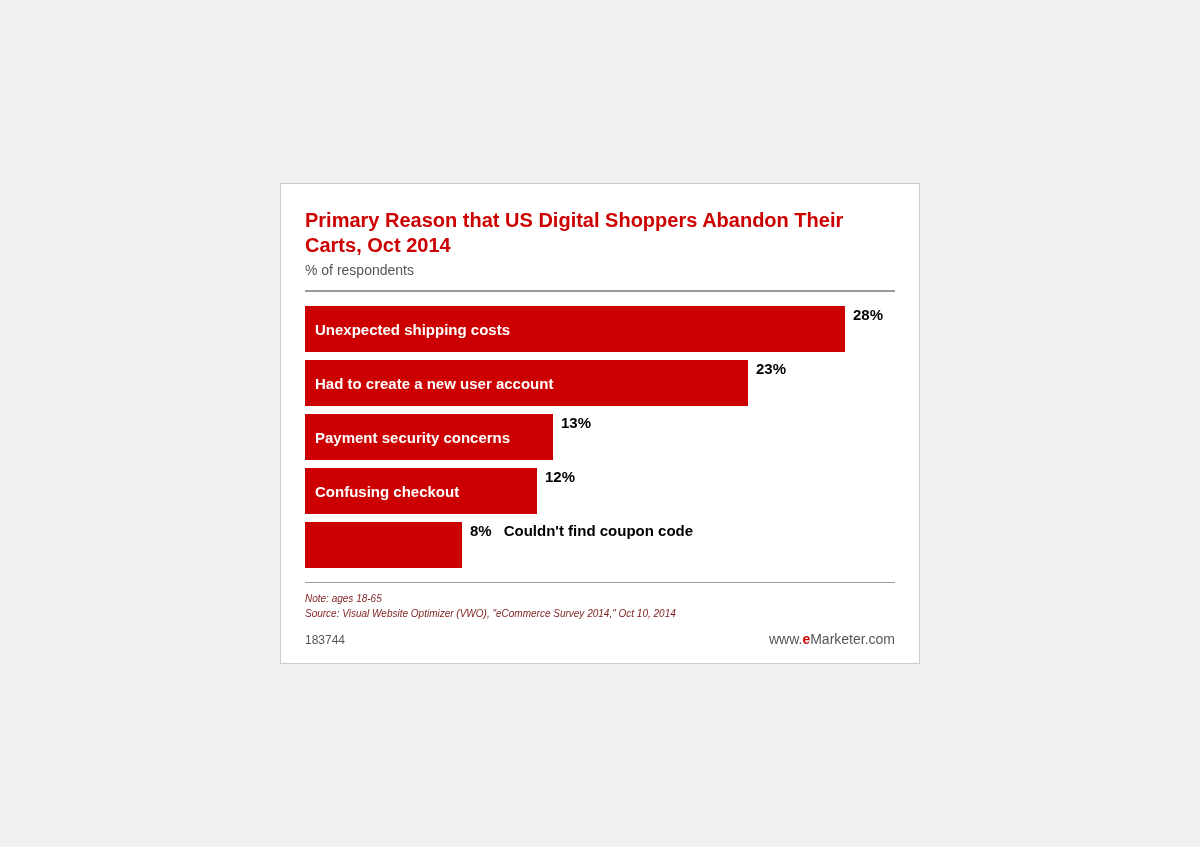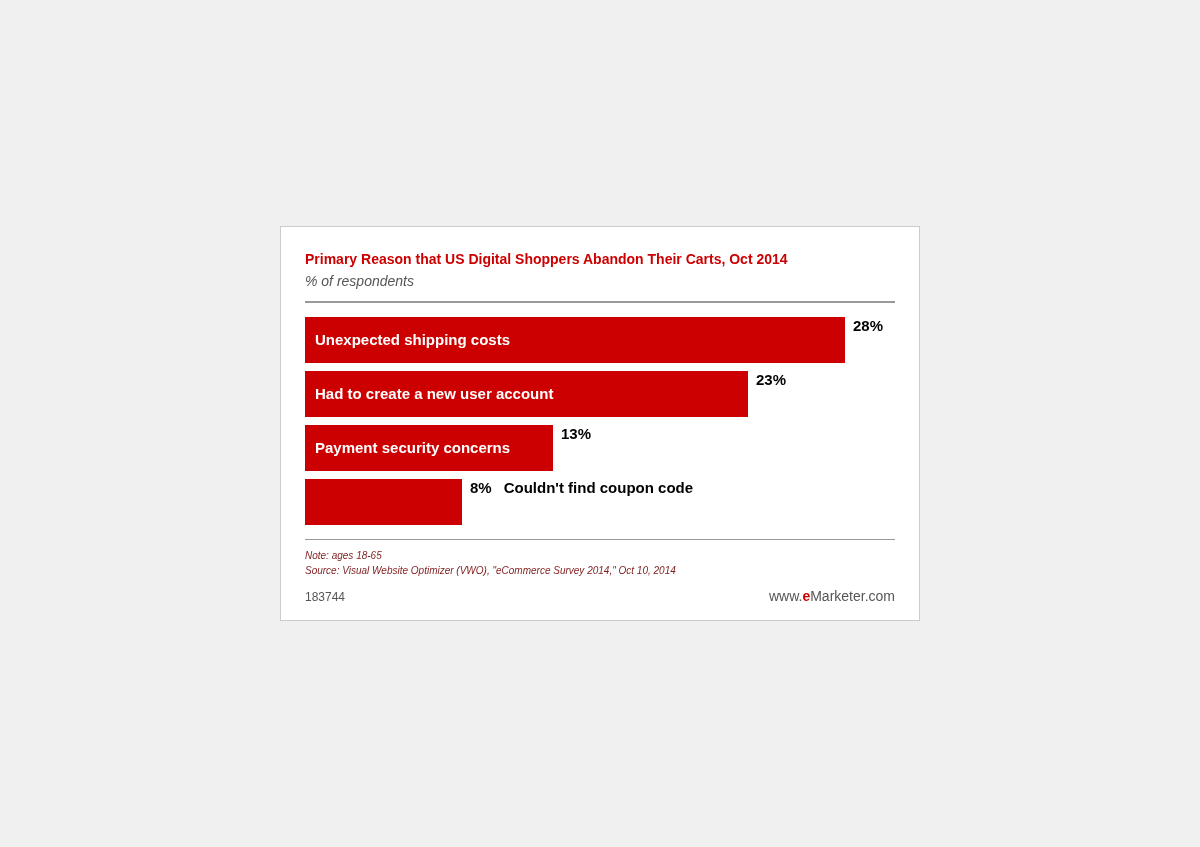--- a/index.html
+++ b/index.html
@@ -11,30 +11,29 @@
       min-height: 100vh;
       font-family: Arial, sans-serif;
     }
     .chart-container {
       background: #ffffff;
       border: 1px solid #cccccc;
       width: 640px;
       padding: 24px 24px 16px 24px;
     }
     .chart-title {
-      font-size: 14px;
+      font-size: 20px;
       font-weight: bold;
       color: #cc0000;
       line-height: 1.25;
       margin-bottom: 4px;
     }
     .chart-subtitle {
       font-size: 14px;
       color: #555555;
-      font-style: italic;
       margin-bottom: 12px;
     }
     .divider {
       border: none;
       border-top: 2px solid #999999;
       margin-bottom: 14px;
     }
     .bar-row {
       display: flex;
       align-items: center;
@@ -131,20 +130,28 @@
       <div class="bar-row">
         <div class="bar-wrapper">
           <div class="bar" style="width: 248px;">
             <span class="bar-label">Payment security concerns</span>
           </div>
           <span class="bar-pct">13%</span>
         </div>
       </div>
       <div class="bar-row">
         <div class="bar-wrapper">
+          <div class="bar" style="width: 232px;">
+            <span class="bar-label">Confusing checkout</span>
+          </div>
+          <span class="bar-pct">12%</span>
+        </div>
+      </div>
+      <div class="bar-row">
+        <div class="bar-wrapper">
           <div class="bar" style="width: 157px;"></div>
           <span class="bar-pct">8%</span>
           <span class="bar-extra-label">Couldn't find coupon code</span>
         </div>
       </div>
     </div>
 
   <hr class="footer-divider">
   <div class="footer-note" id="footer-note" style="white-space: pre-line;">Note: ages 18-65
 Source: Visual Website Optimizer (VWO), "eCommerce Survey 2014," Oct 10, 2014</div>

